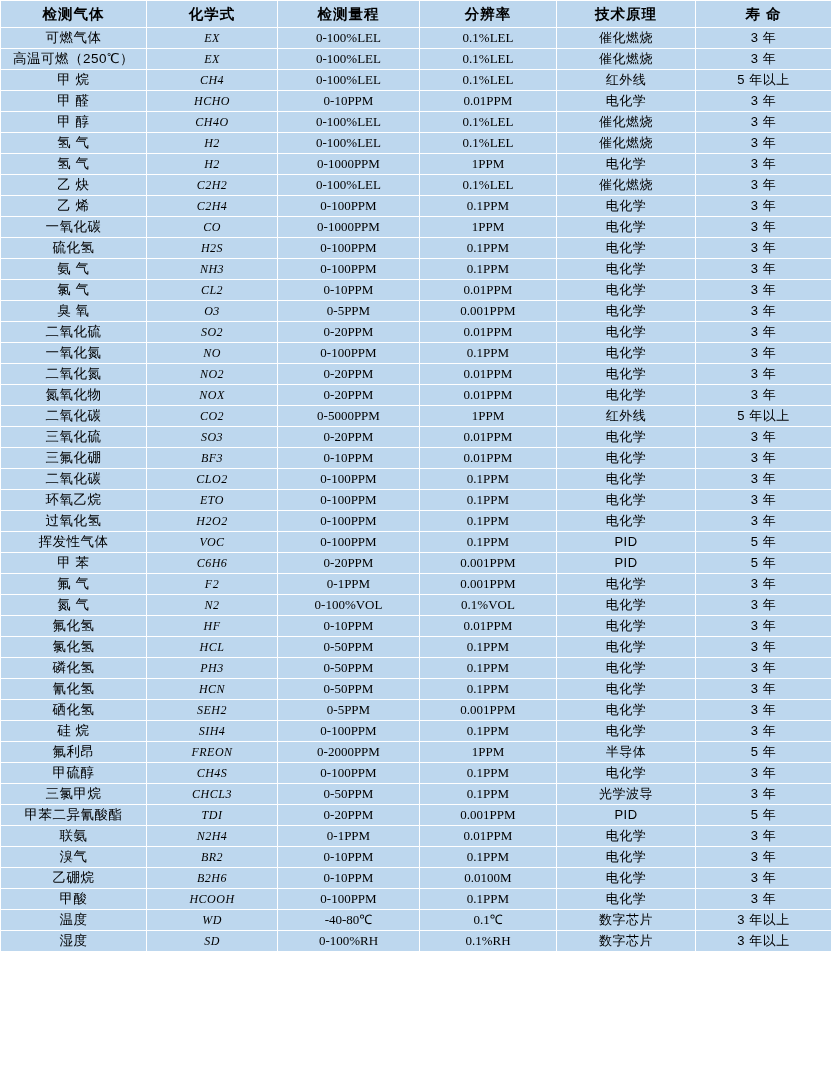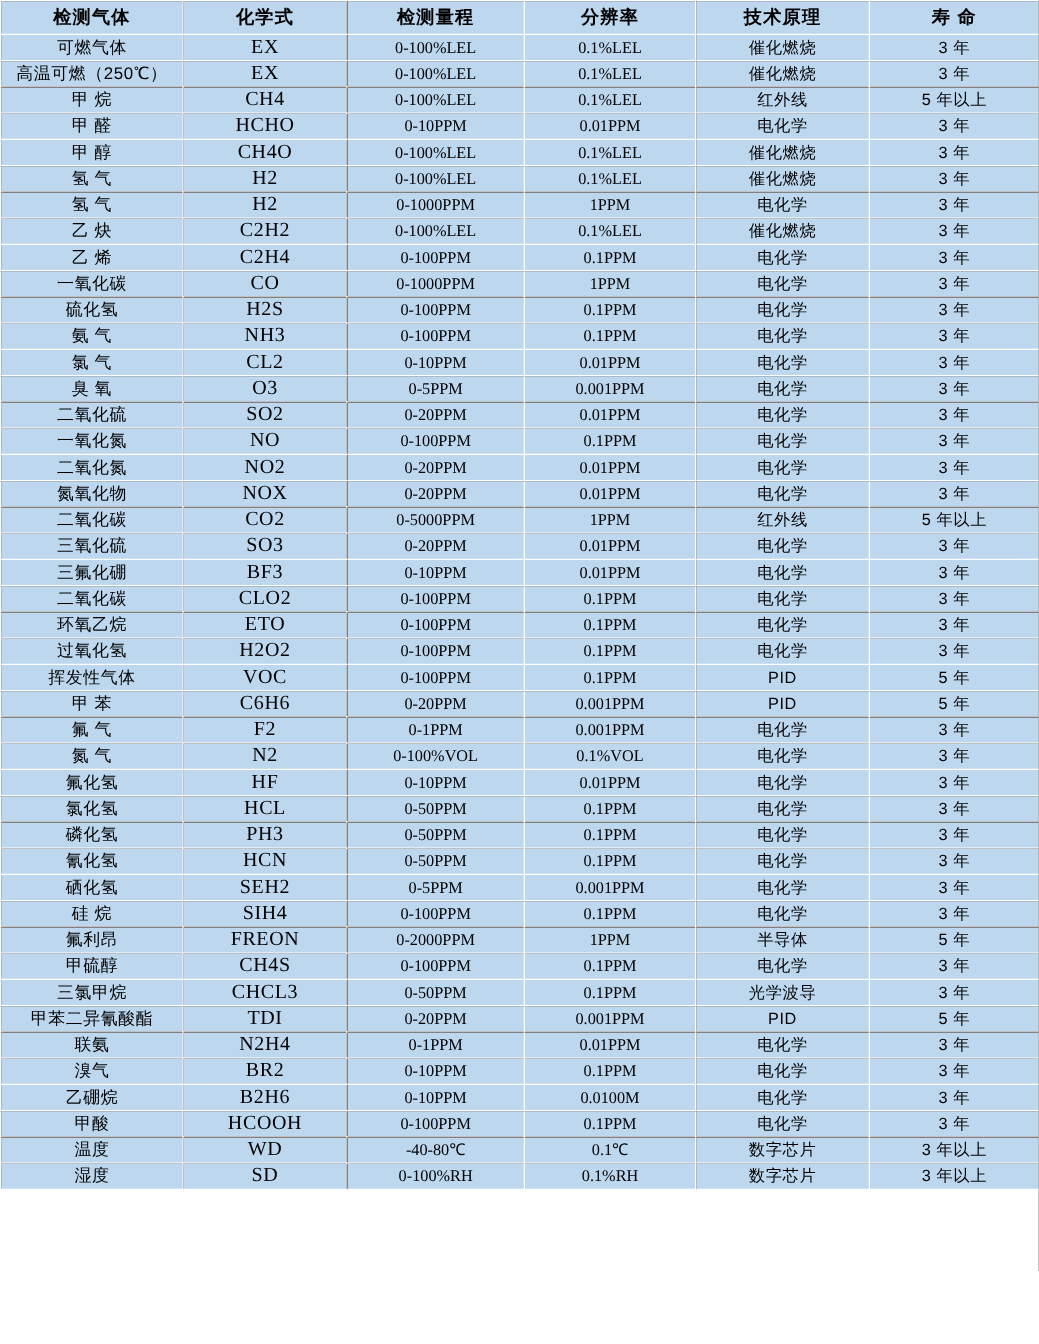--- a/index.html
+++ b/index.html
@@ -13,21 +13,21 @@
   }
   .table-wrap {
     width: 831px;
     box-sizing: border-box;
     padding: 0;
   }
   table.gas-table {
     border-collapse: collapse;
     width: 831px;
     table-layout: fixed;
-    background: #000000;
+    background: #e5e5e5;
   }
   table.gas-table col.c0 { width: 146px; }
   table.gas-table col.c1 { width: 131px; }
   table.gas-table col.c2 { width: 142px; }
   table.gas-table col.c3 { width: 137px; }
   table.gas-table col.c4 { width: 139px; }
   table.gas-table col.c5 { width: 136px; }
 
   table.gas-table th,
   table.gas-table td {
@@ -51,22 +51,23 @@
   }
   table.gas-table tbody td {
     font-size: 13px;
   }
   table.gas-table tbody td.col-name {
     font-size: 13.5px;
     letter-spacing: 0.5px;
   }
   table.gas-table tbody td.col-formula {
     font-family: "Liberation Serif", serif;
-    font-size: 16px;
+    font-size: 12px;
     letter-spacing: 0.5px;
+    font-style: italic;
   }
   table.gas-table tbody td.col-range,
   table.gas-table tbody td.col-res {
     font-family: "Liberation Serif", serif;
     font-size: 13px;
   }
   table.gas-table tbody td.col-tech,
   table.gas-table tbody td.col-life {
     font-size: 13px;
     letter-spacing: 0.5px;

